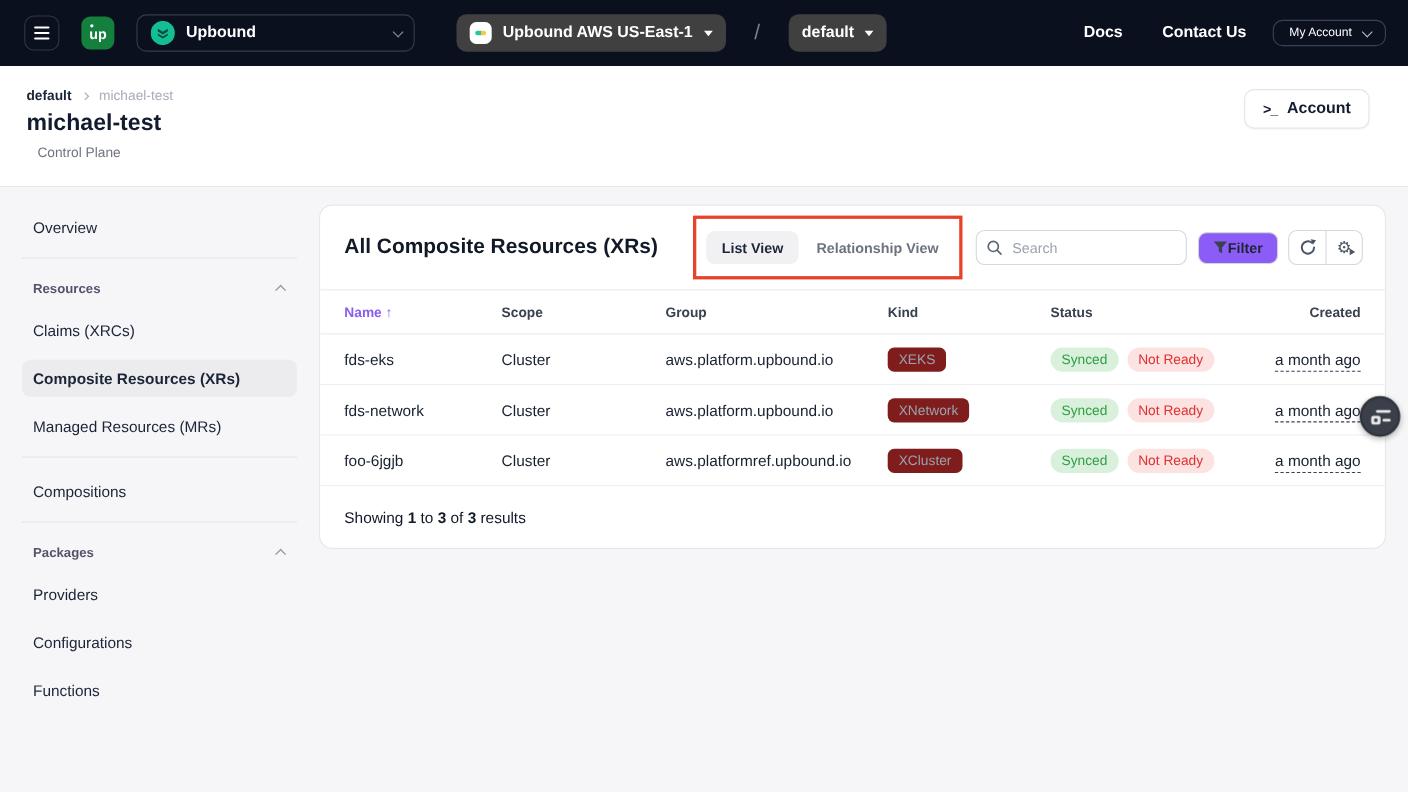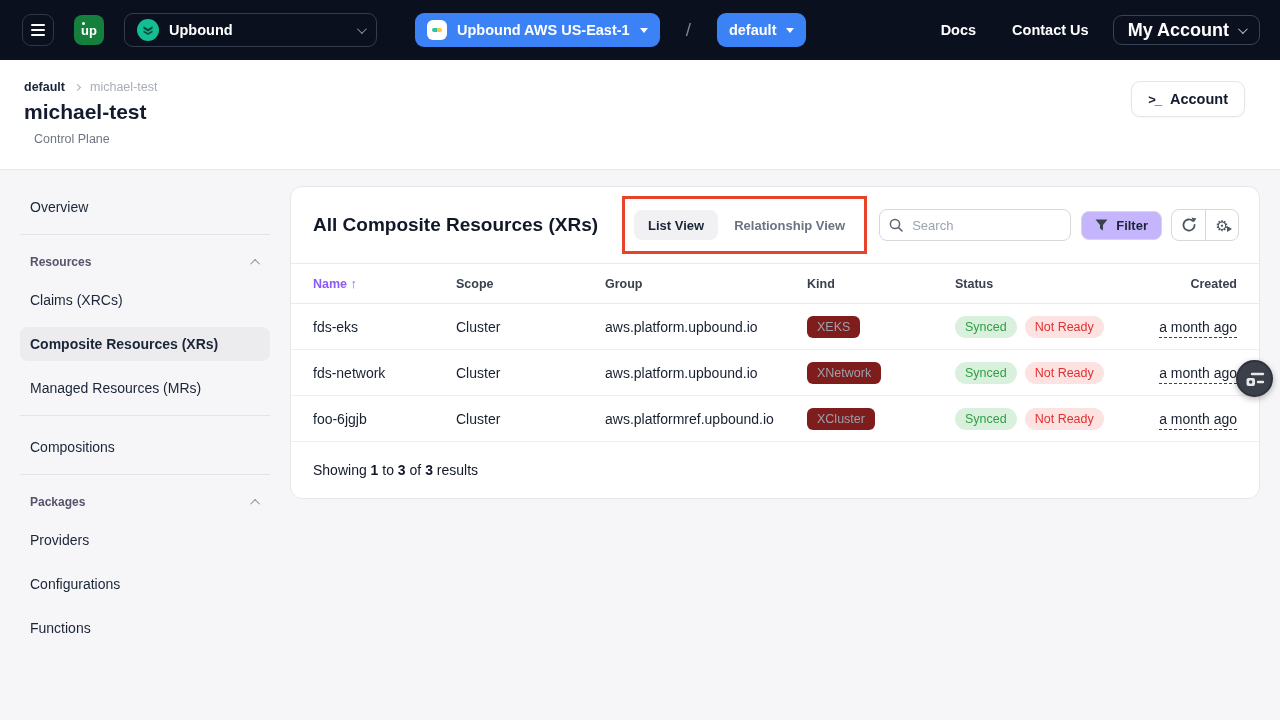--- a/index.html
+++ b/index.html
@@ -16,35 +16,35 @@
     font-weight:bold; font-size:13px; display:flex; align-items:center; justify-content:center;
     margin-left:20px; position:relative; }
   .logo::before { content:""; position:absolute; top:7px; left:8px; width:3px; height:3px;
     border-radius:50%; background:#fff; }
   .dd-org { margin-left:20px; width:253px; height:34px; border:1.5px solid #343C4E; border-radius:9px;
     display:flex; align-items:center; padding:0 12px; cursor:pointer; }
   .dd-org .lbl { color:#fff; font-weight:bold; font-size:14.5px; margin-left:10px; }
   .chev { width:7px; height:7px; border-right:1.6px solid #8B93A3; border-bottom:1.6px solid #8B93A3;
     transform:rotate(45deg) translateY(-2px); }
   .dd-org .chev { margin-left:auto; }
-  .pill { height:34px; background:#3b82f6; border-radius:9px; display:flex; align-items:center;
+  .pill { height:34px; background:#404040; border-radius:9px; display:flex; align-items:center;
     padding:8px 12px; cursor:pointer; color:#fff; font-weight:bold; font-size:14.5px; }
   .pill-cp { margin-left:38px; }
   .cp-icon { width:20px; height:20px; background:#fff; border-radius:6px; margin-right:10px;
     display:flex; align-items:center; justify-content:center; }
   .cp-icon i { width:10px; height:3.5px; border-radius:2px;
     background:linear-gradient(90deg,#2AC4A0 50%,#F5C84C 50%); }
   .caret { width:0; height:0; border-left:4.5px solid transparent; border-right:4.5px solid transparent;
     border-top:5px solid #fff; margin-left:10px; }
   .slash { color:#7A8294; font-size:19px; margin:0 26px; font-weight:300; }
   .top-right { margin-left:auto; display:flex; align-items:center; }
   .top-link { color:#fff; font-weight:bold; font-size:14.5px; text-decoration:none; cursor:pointer; }
   .top-link + .top-link { margin-left:36px; }
-  .acct { margin-left:24px; height:30px; border:1.5px solid #3A4353; border-radius:9px; background:transparent;
-    color:#fff; font-weight:bold; font-size:18px; display:flex; align-items:center; padding:0 14px; cursor:pointer; }
+  .acct { margin-left:24px; height:24px; border:1.5px solid #3A4353; border-radius:9px; background:transparent;
+    color:#fff; font-weight:normal; font-size:11px; display:flex; align-items:center; padding:0 14px; cursor:pointer; }
   .acct .chev { border-color:#B9BFCA; margin-left:9px; }
 
   
   .pagehead { height:110px; background:#fff; border-bottom:1px solid #E8E8EB; position:relative; padding:20px 24px 0; }
   .crumbs { display:flex; align-items:center; font-size:12.5px; }
   .crumb-parent { color:#1B2537; font-weight:600; cursor:pointer; }
   .crumb-sep { width:5px; height:5px; border-right:1.4px solid #A8ADB8; border-bottom:1.4px solid #A8ADB8;
     transform:rotate(-45deg); margin:0 10px; }
   .crumb-cur { color:#A8ADB8; }
   .page-title { font-size:21px; font-weight:800; color:#131B2E; margin-top:6px; }
@@ -75,22 +75,22 @@
   .card-title { font-size:19px; font-weight:800; color:#111827; flex-shrink:0; }
   .red-box { margin-left:auto; border:3px solid #E8432A; padding:11px 9px; display:flex; align-items:center; margin-right:12px; }
   .view-pill { height:30px; display:flex; align-items:center; padding:0 14px; background:#F1F1F4;
     border-radius:8px; font-size:13px; font-weight:bold; color:#1B2537; cursor:pointer; }
   .view-alt { font-size:13px; font-weight:600; color:#6C7280; margin:0 10px 0 16px; cursor:pointer; }
   .search-wrap { position:relative; width:192px; height:32px; }
   .search-wrap svg { position:absolute; left:10px; top:8.5px; }
   .search-input { width:100%; height:100%; border:1px solid #D4D7DC; border-radius:8px;
     padding:0 10px 0 32px; font-size:13px; color:#1B2537; outline:none; font-family:inherit; }
   .search-input::placeholder { color:#9CA3AF; }
-  .filter-btn { margin-left:10px; height:29px; border:1px solid #D4D7DC; background:#c4b5fd; border-radius:8px;
-    display:flex; align-items:center; gap:8px; padding:0 13px; cursor:pointer; }
+  .filter-btn { margin-left:10px; height:29px; border:1px solid #D4D7DC; background:#8b5cf6; border-radius:8px;
+    display:flex; align-items:center; padding:0 13px; cursor:pointer; }
   .filter-btn span { font-size:13px; font-weight:bold; color:#1B2537; }
   .icon-group { margin-left:9px; height:32px; border:1px solid #D4D7DC; border-radius:8px;
     display:flex; align-items:stretch; overflow:hidden; background:#fff; }
   .icon-cell { width:33px; display:flex; align-items:center; justify-content:center; cursor:pointer; position:relative; }
   .icon-cell + .icon-cell { border-left:1px solid #D4D7DC; }
   .gear-glyph { font-size:15px; color:#4B5563; line-height:1; }
   .gear-play { position:absolute; right:6px; bottom:8px; width:0; height:0;
     border-top:3.5px solid transparent; border-bottom:3.5px solid transparent; border-left:5px solid #4B5563; }
 
   .t-head, .t-row { display:grid; grid-template-columns:143px 149px 202px 148px 180px 1fr; padding:4px 22px; align-items:center; }

